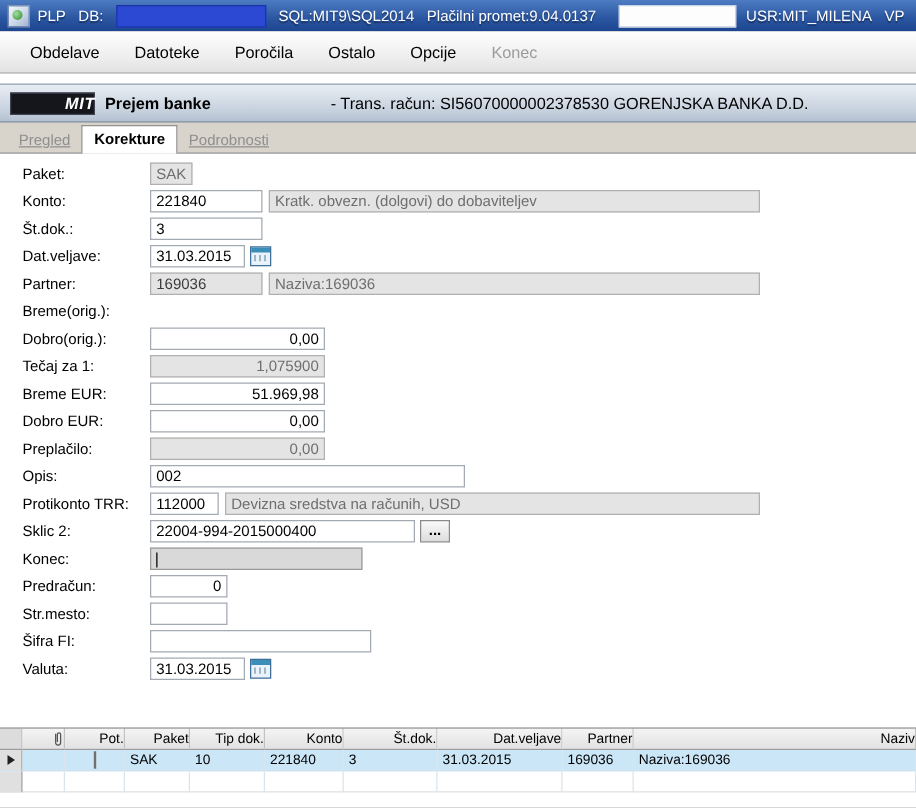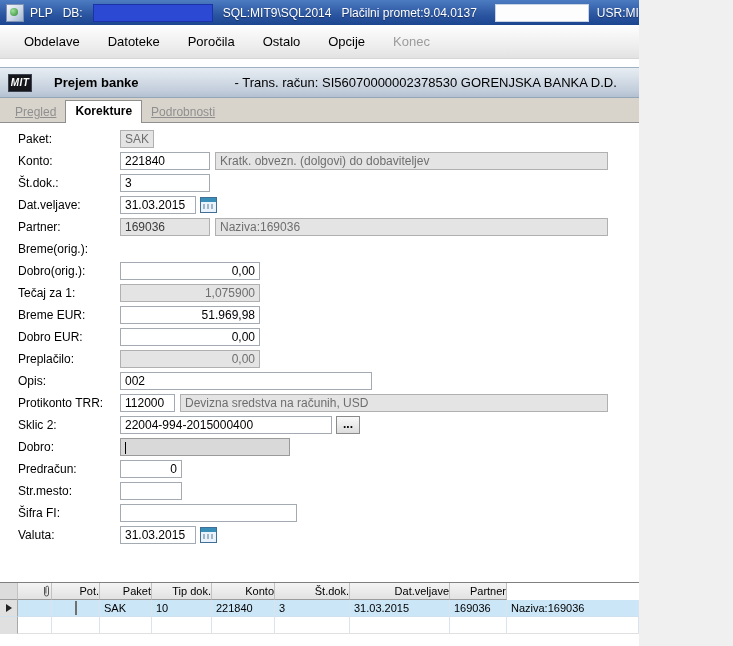--- a/index.html
+++ b/index.html
@@ -1,16 +1,16 @@
 <!DOCTYPE html>
 <html><head>
 <meta charset="utf-8">
 <style>
   html,body{margin:0;padding:0;background:#f0f0f0;}
-  .window{width:639px;height:646px;position:relative;overflow:hidden;background:#737373;
+  .window{width:733px;height:646px;position:relative;overflow:hidden;background:#737373;
           font-family:"Liberation Sans",sans-serif;font-size:12px;color:#000;}
 
   
   .titlebar{height:25px;background:linear-gradient(#4d7cc2,#2a55a0 60%,#1d4690);
             display:flex;align-items:center;color:#fff;padding:0 6px;white-space:nowrap;}
   .appicon{width:16px;height:16px;flex:none;border:1px solid #7d92b5;margin-right:6px;
            background:linear-gradient(135deg,#f4f6f8 0%,#cdd8e8 55%,#9fb4d0 100%);position:relative;}
   .appicon::after{content:"";position:absolute;left:3px;top:3px;width:8px;height:8px;border-radius:50%;
            background:radial-gradient(circle at 35% 35%,#9fe09f,#2c8a2c);}
   .tb-text{margin-right:10px;text-shadow:0 1px 1px rgba(0,0,0,.4);}
@@ -22,23 +22,23 @@
            border-bottom:1px solid #d6d6d6;display:flex;align-items:center;padding:0 14px;font-size:13px;}
   .menu-item{padding:4px 10px;margin-right:8px;cursor:default;}
   .menu-item.disabled{color:#9b9b9b;}
 
   .gap{height:8px;background:#fff;}
 
   
   .appheader{height:29px;background:linear-gradient(#e7edf3,#c2cddb 80%,#b3c0d0);
              border-top:1px solid #9fb0c2;border-bottom:1px solid #93a5b9;
              display:flex;align-items:center;padding:0 8px;font-size:13px;white-space:nowrap;}
-  .mitlogo{width:22px;height:16px;background:#14161c;color:#fff;font-size:10px;font-weight:bold;
-           font-style:italic;display:flex;align-items:center;justify-content:center;margin-right:22px;
-           border:1px solid #3c4250;letter-spacing:.5px;flex:none;}
+  .mitlogo{width:22px;height:16px;background:#14161c;color:#fff;font-size:13px;font-weight:bold;
+           font-style:italic;display:flex;align-items:center;justify-content:center;margin-right:8px;
+           border:1px solid #3c4250;letter-spacing:.5px;flex:none;padding-left:44px;}
   .appheader .title{font-weight:bold;}
   .appheader .subtitle{margin-left:96px;}
 
   
   .tabstrip{height:24px;background:#d8d4cc;display:flex;align-items:flex-end;
             padding-left:6px;border-bottom:1px solid #8f8f8f;}
   .tab{padding:0 9px;line-height:20px;font-size:12px;}
   .tab.disabled{color:#8f8f8f;text-decoration:underline;}
   .tab.active{background:#fff;border:1px solid #8f8f8f;border-bottom:0;font-weight:bold;
               margin-bottom:-1px;padding-bottom:2px;position:relative;z-index:1;}
@@ -202,21 +202,21 @@
     </div>
 
 
     <div class="frow">
       <span class="flabel">Sklic 2:</span>
       <span class="fld" style="width:212px">22004-994-2015000400</span>
       <span class="dots-btn">...</span>
     </div>
 
     <div class="frow">
-      <span class="flabel">Dobro:</span>
+      <span class="flabel">Konec:</span>
       <span class="fld" style="width:170px;background:#d9d9d9;border-color:#9a9a9a"><span class="caret"></span><span></span></span>
     </div>
 
     <div class="frow">
       <span class="flabel">Predračun:</span>
       <span class="fld num" style="width:62px">0</span>
     </div>
 
     <div class="frow">
       <span class="flabel">Str.mesto:</span>
@@ -246,20 +246,21 @@
           <path d="M2.5 2 v7 a2 2 0 0 0 4 0 V2.5 a1.3 1.3 0 0 0 -2.6 0 v6" fill="none" stroke="#555" stroke-width="1"></path>
         </svg>
       </span>
       <span class="ghc">Pot.</span>
       <span class="ghc">Paket</span>
       <span class="ghc">Tip dok.</span>
       <span class="ghc">Konto</span>
       <span class="ghc">Št.dok.</span>
       <span class="ghc">Dat.veljave</span>
       <span class="ghc">Partner</span>
+      <span class="ghc">Naziv</span>
     </div>
 
     <div class="grow row-sel">
       <span class="gdc marker">
           <span class="tri-right"></span>
         </span>
       <span class="gdc"></span>
       <span class="gdc center"><span class="cb"></span></span>
       <span class="gdc">SAK</span>
       <span class="gdc">10</span>

